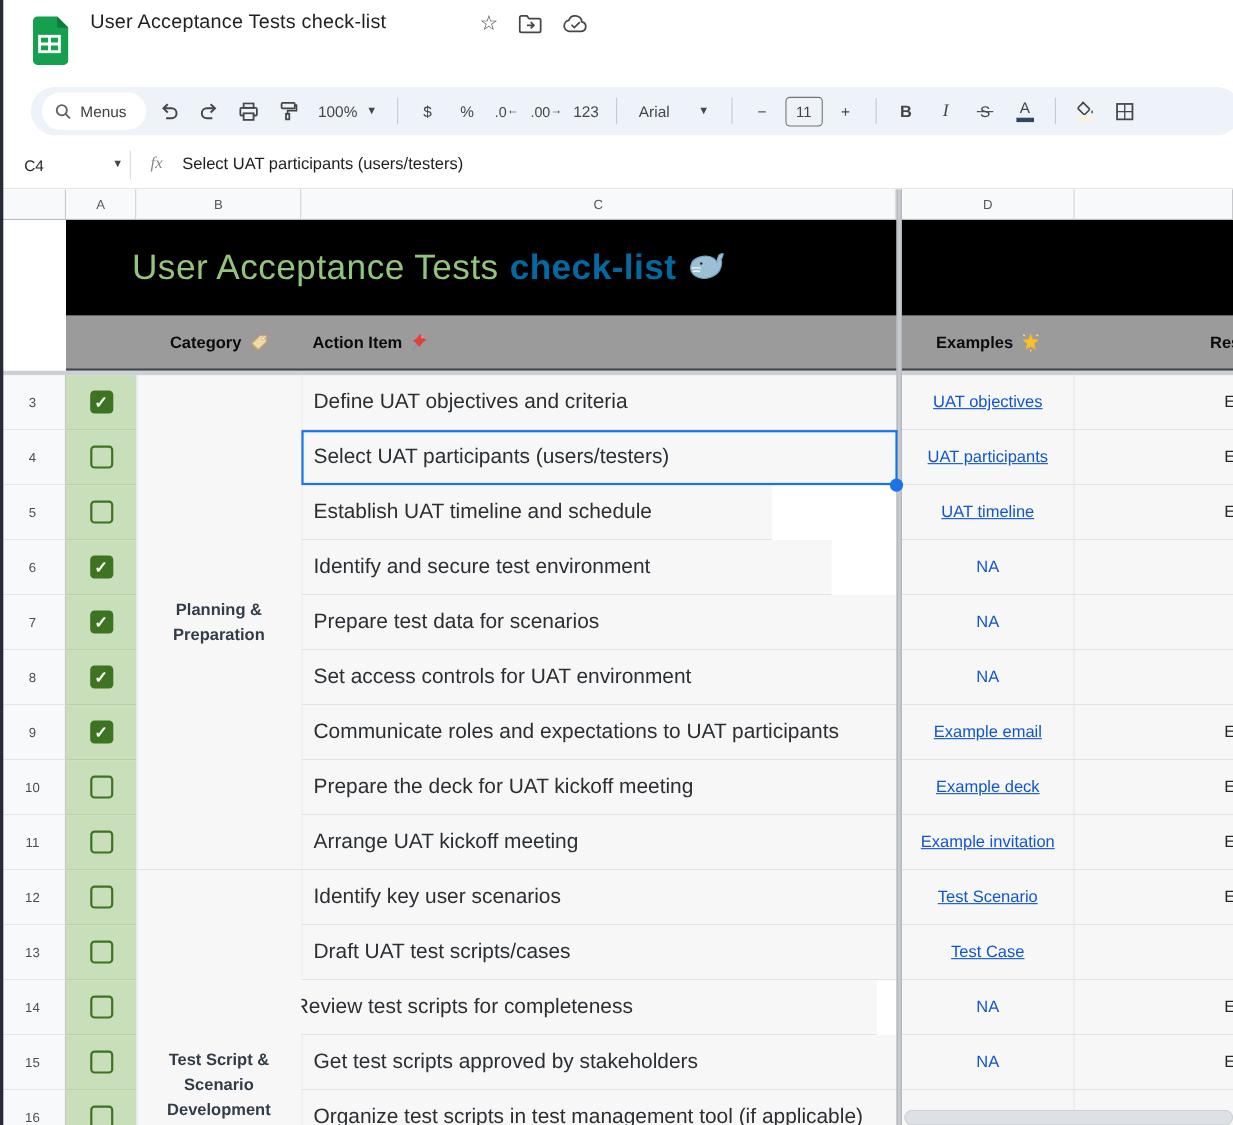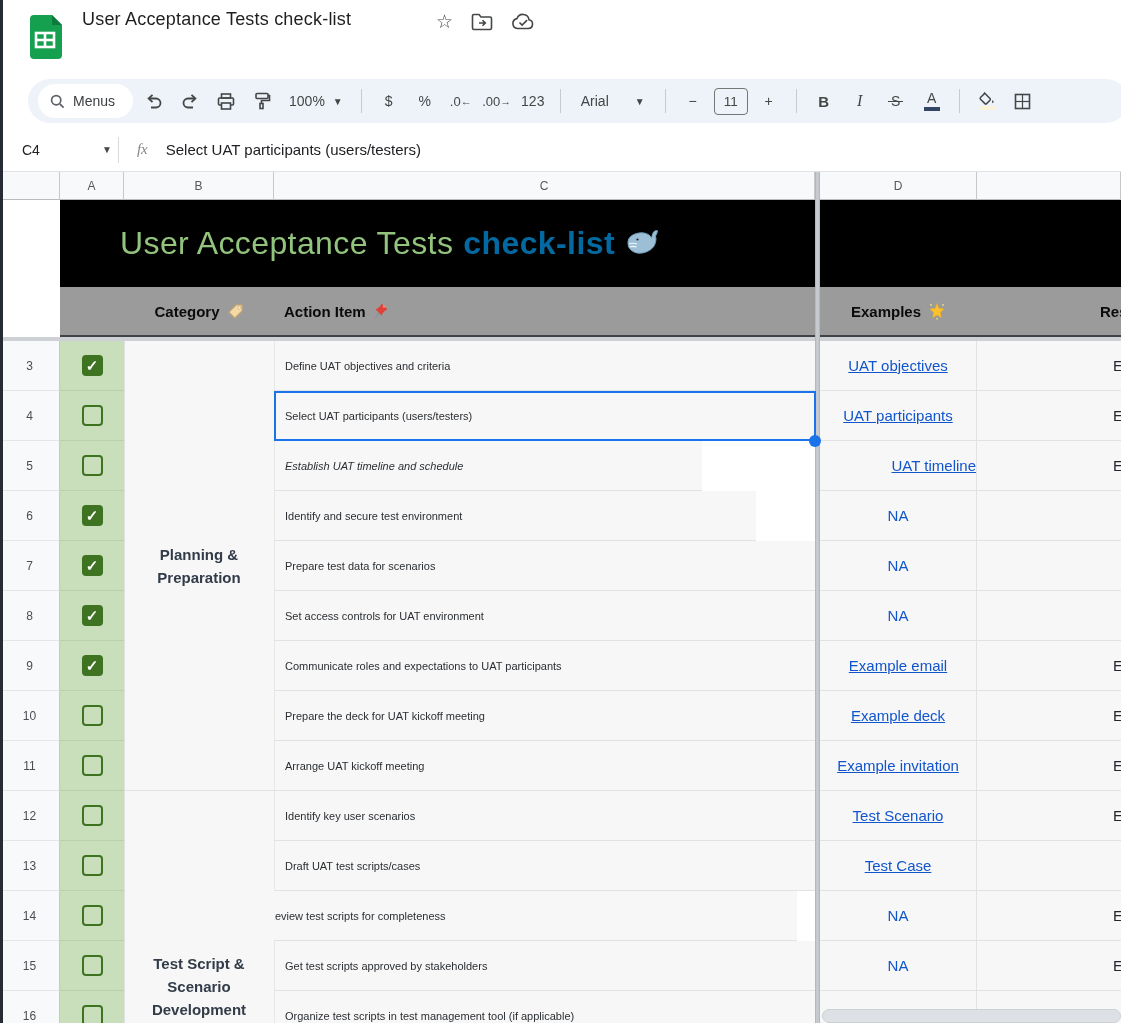--- a/index.html
+++ b/index.html
@@ -53,21 +53,21 @@
   .bt-green { color:#93c47d; }
   .bt-white { color:#0369a1; font-weight:600; }
   .hdr-row { left:60px; top:115px; width:1061px; height:50px; background:#9b9b9b; border-bottom:2px solid #3f4347; }
   .hdr-cell { position:absolute; top:0; height:48px; display:flex; align-items:center; font-weight:bold; font-size:15px; color:#0b0b0b; gap:7px; }
   .cellC-pad { padding-left:10px;align-items:center; }
   .center { justify-content:center; }
   .a-cell { background:#c9deba; border-bottom:1px solid #b9d1a9; display:flex; align-items:center; justify-content:center; }
   .cbox { width:21px; height:21px; border-radius:4px; }
   .cbox.checked { background:var(--cbgreen); color:#fff; display:flex; align-items:center; justify-content:center; font-size:15px; font-weight:bold; }
   .cbox.unchecked { border:2.5px solid var(--cbgreen); background:transparent; }
-  .c-cell { background:#f7f7f7; border-bottom:1px solid #e2e2e2; border-left:1px solid #e7e7e7; display:flex; align-items:center; padding-left:10px; font-size:11px; color:#2b2f33; }
+  .c-cell { background:#f7f7f7; border-bottom:1px solid #e2e2e2; border-left:1px solid #e7e7e7; display:flex; align-items:center; padding-left:10px; font-size:19px; color:#2b2f33; }
   .d-cell { background:#f7f7f7; border-bottom:1px solid #e2e2e2; border-right:1px solid #e2e2e2; display:flex; align-items:center; justify-content:center; font-size:15px; }
   .e-cell { background:#f7f7f7; border-bottom:1px solid #e2e2e2; overflow:hidden; }
   .frag { position:absolute; left:1113px; width:8px; overflow:hidden; font-size:15px; color:#23272b; white-space:nowrap; }
   .link { color:var(--link); text-decoration:underline; cursor:pointer; }
   .na { color:var(--link); }
   .b-block { left:124px; background:#f7f7f7; border-left:1px solid #e0e1e3; border-bottom:1px solid #e2e2e2; width:150px; }
   .cat-label { left:124px; width:150px; text-align:center; font-weight:bold; font-size:15px; color:#323c49; line-height:23px; }
   .v-divider { left:815px; top:0; width:5px; height:851px; background:#c6c9cd; border-left:1px solid #b4b7bb; border-right:1px solid #b4b7bb; z-index:8; }
   .h-divider { left:0; top:165px; width:1121px; height:4px; background:#cdd0d4; z-index:8; }
   .selection { border:2px solid var(--sel); z-index:9; background:transparent; }
@@ -289,24 +289,24 @@
         </div>
         <div class="abs d-cell" style="left: 820px; top: 219px; width: 157px; height: 50px;">
           <span class="link">UAT participants</span>
         </div>
         <div class="abs e-cell" style="left: 977px; top: 219px; width: 144px; height: 50px;"></div>
         <span class="frag" style="top: 235px;">E</span>
         <div class="abs rownum" style="left: 0px; top: 269px; width: 60px; height: 50px;">5</div>
         <div class="abs a-cell" style="left: 60px; top: 269px; width: 64px; height: 50px;">
           <span class="cbox unchecked"></span>
         </div>
-        <div class="abs c-cell" style="left: 274px; top: 269px; width: 428px; height: 50px; font-style: italic;">
+        <div class="abs c-cell" style="left: 274px; top: 269px; width: 428px; height: 50px;">
           <span>Establish UAT timeline and schedule</span>
         </div>
-        <div class="abs d-cell" style="left: 820px; top: 269px; width: 157px; height: 50px; justify-content: flex-end;">
+        <div class="abs d-cell" style="left: 820px; top: 269px; width: 157px; height: 50px;">
           <span class="link">UAT timeline</span>
         </div>
         <div class="abs e-cell" style="left: 977px; top: 269px; width: 144px; height: 50px;"></div>
         <span class="frag" style="top: 285px;">E</span>
         <div class="abs rownum" style="left: 0px; top: 319px; width: 60px; height: 50px;">6</div>
         <div class="abs a-cell" style="left: 60px; top: 319px; width: 64px; height: 50px;">
           <span class="cbox checked">✓</span>
         </div>
         <div class="abs c-cell" style="left: 274px; top: 319px; width: 482px; height: 50px;">
           <span>Identify and secure test environment</span>

